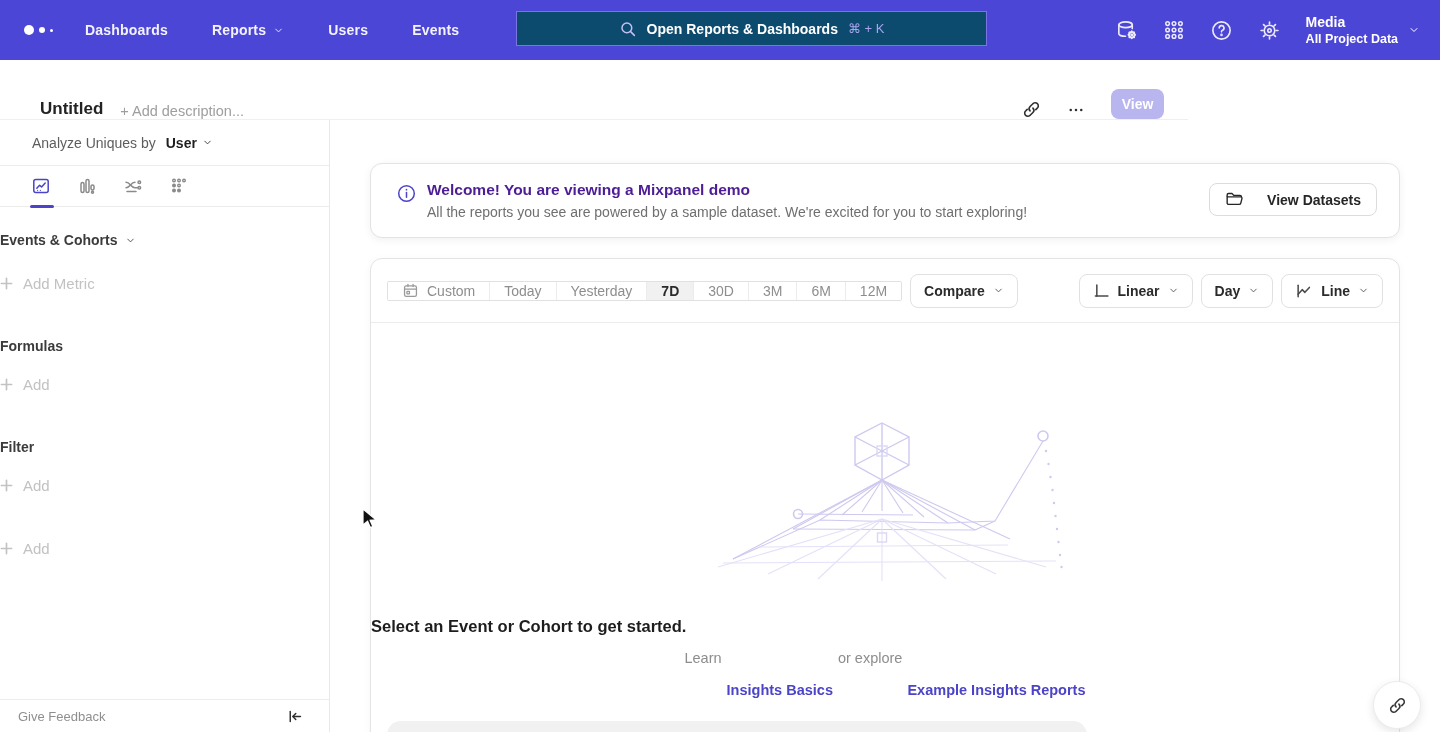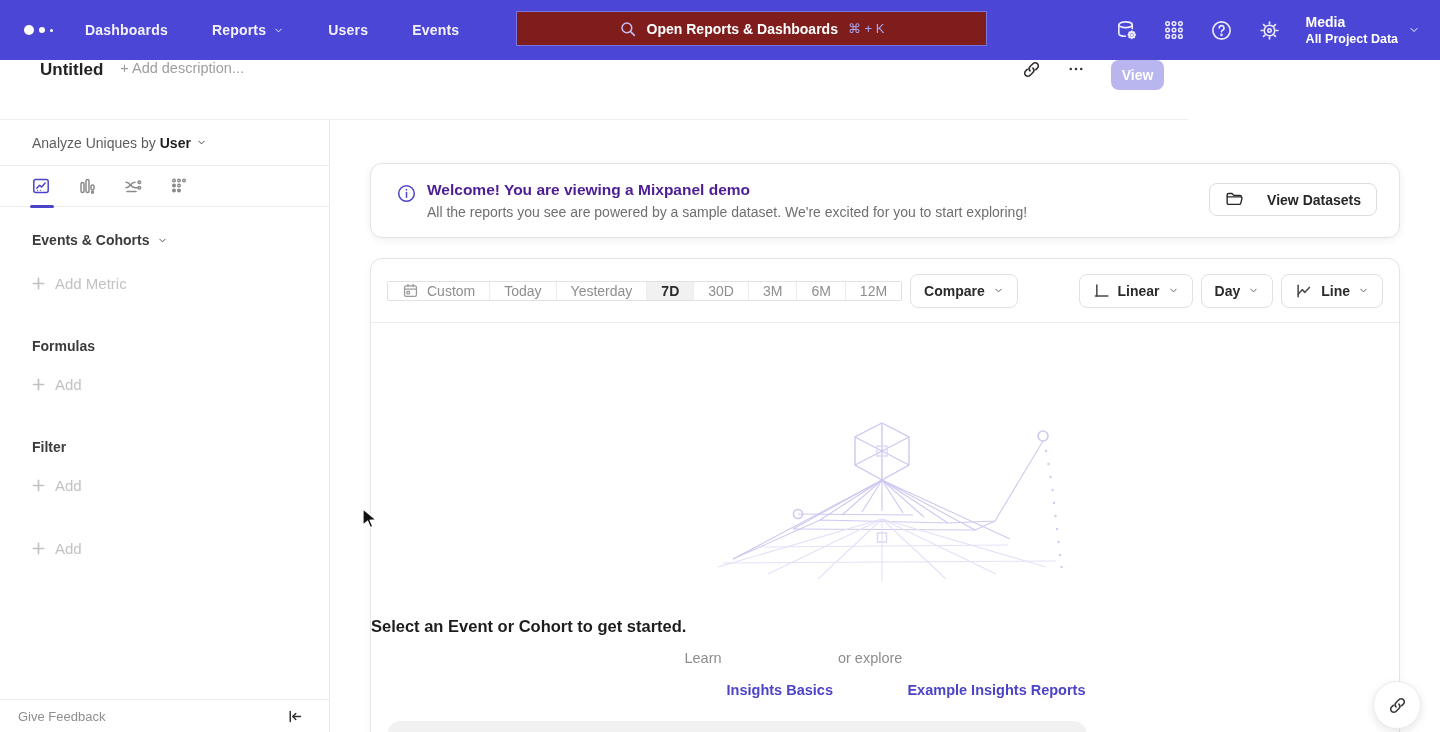--- a/index.html
+++ b/index.html
@@ -13,56 +13,56 @@
             background:#4c46d6; display:flex; align-items:center; }
   .logo { display:flex; align-items:center; gap:5px; margin-left:24px; cursor:pointer; }
   .logo .d1{width:10px;height:10px;border-radius:50%;background:#fff;}
   .logo .d2{width:6px;height:6px;border-radius:50%;background:#fff;}
   .logo .d3{width:3px;height:3px;border-radius:50%;background:#fff;}
   .topnav { display:flex; align-items:center; gap:44px; margin-left:32px; }
   .navitem { color:#f3f2fd; font-size:14px; font-weight:700; letter-spacing:.2px;
              display:flex; align-items:center; gap:7px; cursor:pointer; }
   .chev { stroke:currentColor; fill:none; stroke-width:2; stroke-linecap:round; stroke-linejoin:round; }
   .searchbox { position:absolute; left:516px; top:11px; width:471px; height:35px;
-               background:#7f1d1d; border:1px solid #7a74e3; border-radius:0;
+               background:#0c4a6e; border:1px solid #7a74e3; border-radius:0;
                display:flex; align-items:center; justify-content:center; gap:10px; cursor:pointer; }
   .searchbox .stext { color:#ffffff; font-size:14px; font-weight:700; }
   .searchbox .skey  { color:#a9a5ef; font-size:13px; font-weight:400; }
   .topright { position:absolute; right:20px; top:0; height:60px; display:flex; align-items:center; gap:25px; color:#eceafc; }
   .tr-icon { cursor:pointer; color:#eceafc; }
   .project { display:flex; align-items:center; gap:10px; cursor:pointer; color:#fff; }
   .project .pcol { display:flex; flex-direction:column; line-height:1.3; }
   .project .pname { font-size:14px; font-weight:700; }
   .project .pscope{ font-size:12.5px; font-weight:700; }
 
   
   .header { position:absolute; left:0; top:60px; width:1188px; height:60px; background:#fff;
-            border-bottom:1px solid #efefef; display:flex; align-items:flex-start; }
+            border-bottom:1px solid #efefef; display:flex; align-items:flex-end; }
   .rtitle { margin-left:40px; font-size:17px; font-weight:700; color:#232323; }
   .rdesc  { margin-left:17px; font-size:14.5px; color:#9e9e9e; cursor:text; }
   .hspacer{ flex:1; }
   .hicon  { color:#2f2f2f; cursor:pointer; margin-right:26px; }
   .savebtn{ margin-right:24px; width:53px; height:30px; border:none; border-radius:8px;
             background:#b9b5ef; color:#fff; font-size:14px; font-weight:700;
             font-family:inherit; cursor:default; }
 
   
   .sidebar { position:absolute; left:0; top:120px; width:330px; bottom:0; background:#fff;
              border-right:1px solid #e9e9e9; }
-  .analyze { height:45px; display:flex; align-items:center; padding-left:32px; 
+  .analyze { height:45px; display:flex; align-items:center; padding-left:32px; gap:6px;
              font-size:14px; }
   .analyze .alabel { color:#5d5d5d; }
   .analyze .avalue { color:#1f1f1f; font-weight:700; margin-left:4px; cursor:pointer; display:flex; align-items:center; gap:5px;}
   .tabsrow { height:42px; border-top:1px solid #ececec; border-bottom:1px solid #ececec;
              display:flex; align-items:center; padding-left:31px; gap:26px; position:relative; }
   .stab { width:20px; height:20px; color:#8a8a8a; cursor:pointer; }
   .stab.active { color:#4c44c8; }
   .tabind { position:absolute; left:30px; bottom:-2px; width:24px; height:3.5px;
             border-radius:2px; background:#4c44c8; }
-  .ssection { padding-left:32px; }
+  .ssection { }
   .sheader { display:flex; align-items:center; gap:8px; font-size:14px; font-weight:700;
              color:#3b3b3b; cursor:pointer; }
   .saction { display:flex; align-items:center; gap:10px; color:#c2c2c2; font-size:15px;
              cursor:pointer; }
   .plus { stroke:#c2c2c2; stroke-width:1.8; stroke-linecap:round; }
   .sfooter { position:absolute; left:0; bottom:0; width:100%; height:33px;
              border-top:1px solid #ececec; display:flex; align-items:center; }
   .feedback { margin-left:18px; font-size:13px; color:#8f8f8f; cursor:pointer; }
   .collapse { position:absolute; right:26px; color:#2e2e2e; cursor:pointer; }
 

